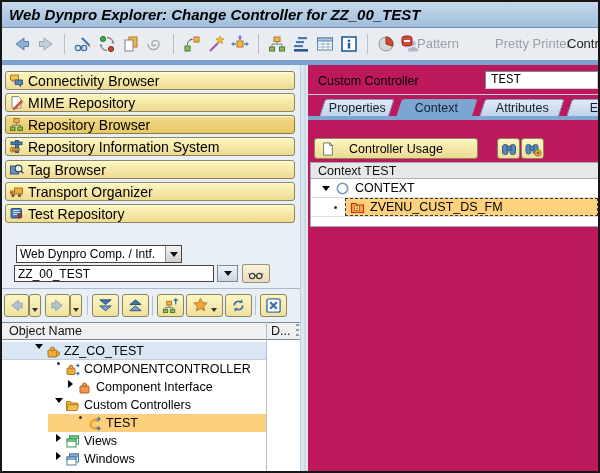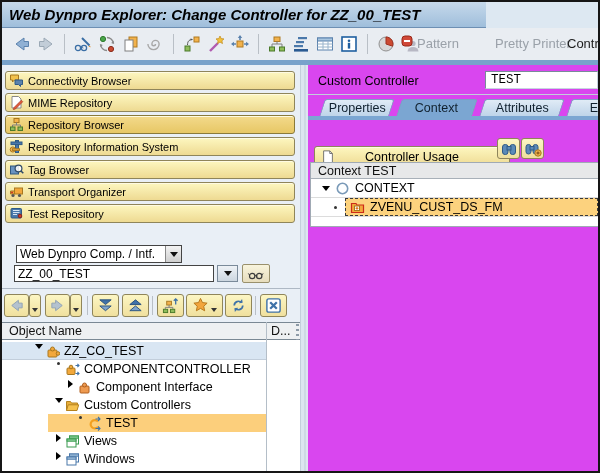--- a/index.html
+++ b/index.html
@@ -1,46 +1,46 @@
 <!DOCTYPE html>
 <html><head>
 <meta charset="utf-8">
 <style>
   * { margin:0; padding:0; box-sizing:border-box; }
   html,body { width:600px; height:473px; font-family:"Liberation Sans",sans-serif; }
   #window{ position:relative; width:600px; height:473px; border:2px solid #161616; background:#dde8f2; overflow:hidden; }
 
   
-  .titlebar{ position:absolute; left:0; top:0; width:484px; height:26px;
+  .titlebar{ position:absolute; left:0; top:0; width:596px; height:26px;
     background:linear-gradient(#c6d9eb,#9fbedb); border-bottom:1px solid #6d8fb3;
     display:flex; align-items:center; padding-left:7px; }
   .titlebar .t{ font-size:15px; font-weight:bold; font-style:italic; color:#000; white-space:nowrap; }
 
   
   .toolbar{ position:absolute; left:0; top:26px; width:596px; height:32px; background:#e9edf2;
     display:flex; align-items:center; padding-left:10px; gap:4px; overflow:hidden; }
   .toolbar svg{ width:20px; height:20px; flex-shrink:0; }
   .tsep{ width:1px; height:20px; background:#b9bfc6; margin:0 4px; flex-shrink:0; }
   .ttxt{ position:absolute; top:0; height:32px; line-height:32px; font-size:13px; color:#9aa1a9; white-space:nowrap; }
   .ttxt.dark{ color:#1c1c1c; }
   .bluestrip{ position:absolute; left:0; top:58px; width:596px; height:5px; background:#78a2cb; }
 
   
   .left-panel{ position:absolute; left:0; top:63px; width:298px; bottom:0; background:#e9eff6; overflow:hidden; }
   .splitter{ position:absolute; left:298px; top:63px; width:8px; bottom:0; background:#dce6f0; border-left:1px solid #c3cfdb; }
   .splitter .line{ position:absolute; left:3px; top:0; bottom:0; width:2px; background:#cdd9e4; }
-  .right-panel{ position:absolute; left:306px; top:63px; right:0; bottom:0; background:#d946ef; overflow:hidden; }
+  .right-panel{ position:absolute; left:306px; top:63px; right:0; bottom:0; background:#be185d; overflow:hidden; }
 
   
   .sbtn{ position:absolute; left:3px; width:290px; height:19px; border:1px solid #8f855a; border-radius:3px;
     background:linear-gradient(#fdf7c0,#eeda92); box-shadow:inset 0 1px 0 #fffbe2;
     display:flex; align-items:center; gap:4px; padding-left:3px; cursor:default; }
   .sbtn.sel{ background:linear-gradient(#f3da8c,#e7c765); border-color:#8a7a3a; }
   .sbtn svg{ width:15px; height:15px; flex-shrink:0; }
-  .sbtn span{ font-size:11px; color:#000; white-space:nowrap; }
+  .sbtn span{ font-size:14px; color:#000; white-space:nowrap; }
 
   
   .selbox{ position:absolute; left:14px; top:180px; width:166px; height:18px; background:#fff; border:1px solid #444;
     display:flex; align-items:center; }
   .selbox .val{ flex:1; font-size:12px; padding-left:3px; white-space:nowrap; overflow:hidden; }
   .selbox .dd{ width:16px; height:100%; border-left:1px solid #888; background:linear-gradient(#f3f3f3,#cfcfcf);
     display:flex; align-items:center; justify-content:center; }
   .tri-dn{ width:0; height:0; border-left:4px solid transparent; border-right:4px solid transparent; border-top:5px solid #111; }
   .objinput{ position:absolute; left:12px; top:200px; width:200px; height:17px; border:1px solid #444; background:#fff;
     font-family:"Liberation Sans",sans-serif; font-size:12px; padding-left:3px; }
@@ -86,22 +86,22 @@
   .ccline{ position:absolute; left:0; top:29px; right:0; height:1px; background:#c2cedb; }
 
   .tabs{ position:absolute; left:14px; top:34px; height:17px; display:flex; }
   .tab{ height:17px; border:1px solid #7f9fc2; border-bottom:none; border-radius:3px 3px 0 0;
     background:linear-gradient(#e0ebf6,#bed4e9); transform:skewX(-18deg);
     display:flex; align-items:center; justify-content:center; margin-right:7px; }
   .tab span{ display:inline-block; transform:skewX(18deg); font-size:12.5px; color:#10202e; white-space:nowrap; }
   .tab.active{ background:#7ba6d2; }
   .tabbar{ position:absolute; left:0; top:51px; right:0; height:4px; background:#7ba6d2; }
 
-  .usagebtn{ position:absolute; left:6px; top:73px; width:196px; height:21px; border:1px solid #8f855a; border-radius:3px;
-    background:linear-gradient(#fdf7c0,#eeda92); box-shadow:inset 0 1px 0 #fffbe2; display:flex; align-items:center; justify-content:center;margin-top:8px; }
+  .usagebtn{ position:absolute; left:6px; top:73px; width:164px; height:21px; border:1px solid #8f855a; border-radius:3px;
+    background:linear-gradient(#fdf7c0,#eeda92); box-shadow:inset 0 1px 0 #fffbe2; display:flex; align-items:center; justify-content:center; }
   .usagebtn svg{ position:absolute; left:6px; width:14px; height:16px; }
   .usagebtn span{ font-size:12.5px; color:#000; }
   .findbtn{ position:absolute; top:73px; width:23px; height:21px; border:1px solid #8f855a; border-radius:3px;
     background:linear-gradient(#fcf6c4,#efdf9c); display:flex; align-items:center; justify-content:center; }
   .findbtn svg{ width:18px; height:18px; }
 
   .ctxlist{ position:absolute; left:2px; top:97px; right:0; height:65px; background:#fff; border:1px solid #a0aab4; border-right:none; }
   .ctxhead{ height:16px; background:#e7e8e9; border-bottom:1px solid #a8b0b8; font-size:12.5px; color:#111; padding-left:7px; line-height:16px; }
   .crow{ position:relative; height:19px; display:flex; align-items:center; border-bottom:1px solid #dcdcdc; }
   .crow svg{ width:15px; height:15px; flex-shrink:0; }

